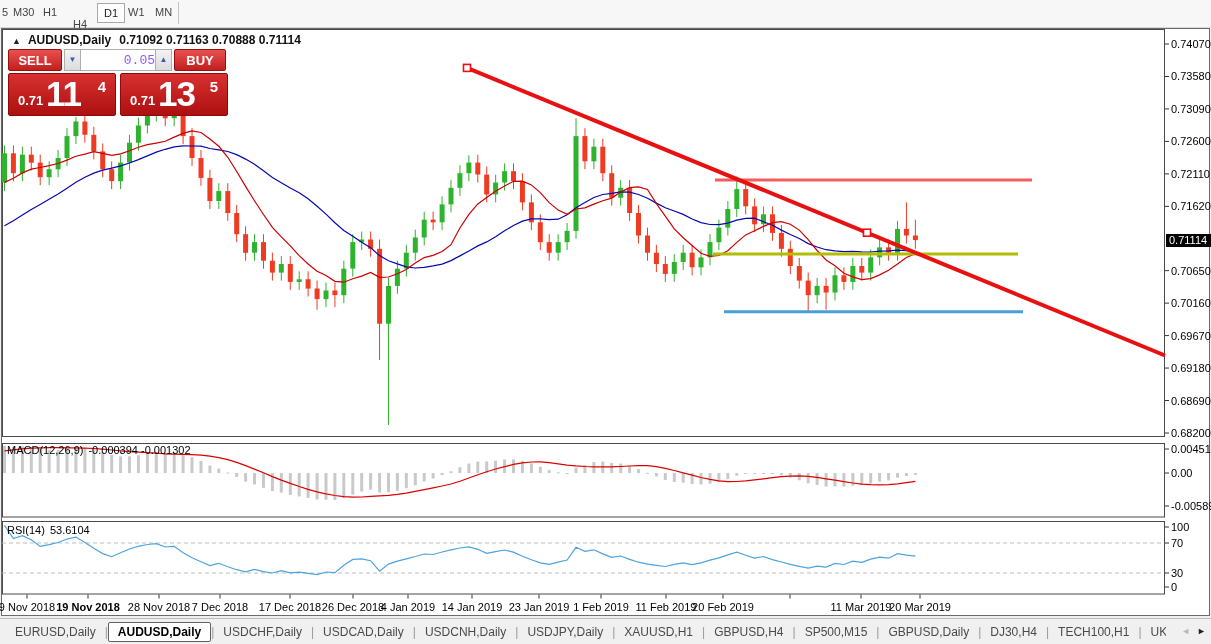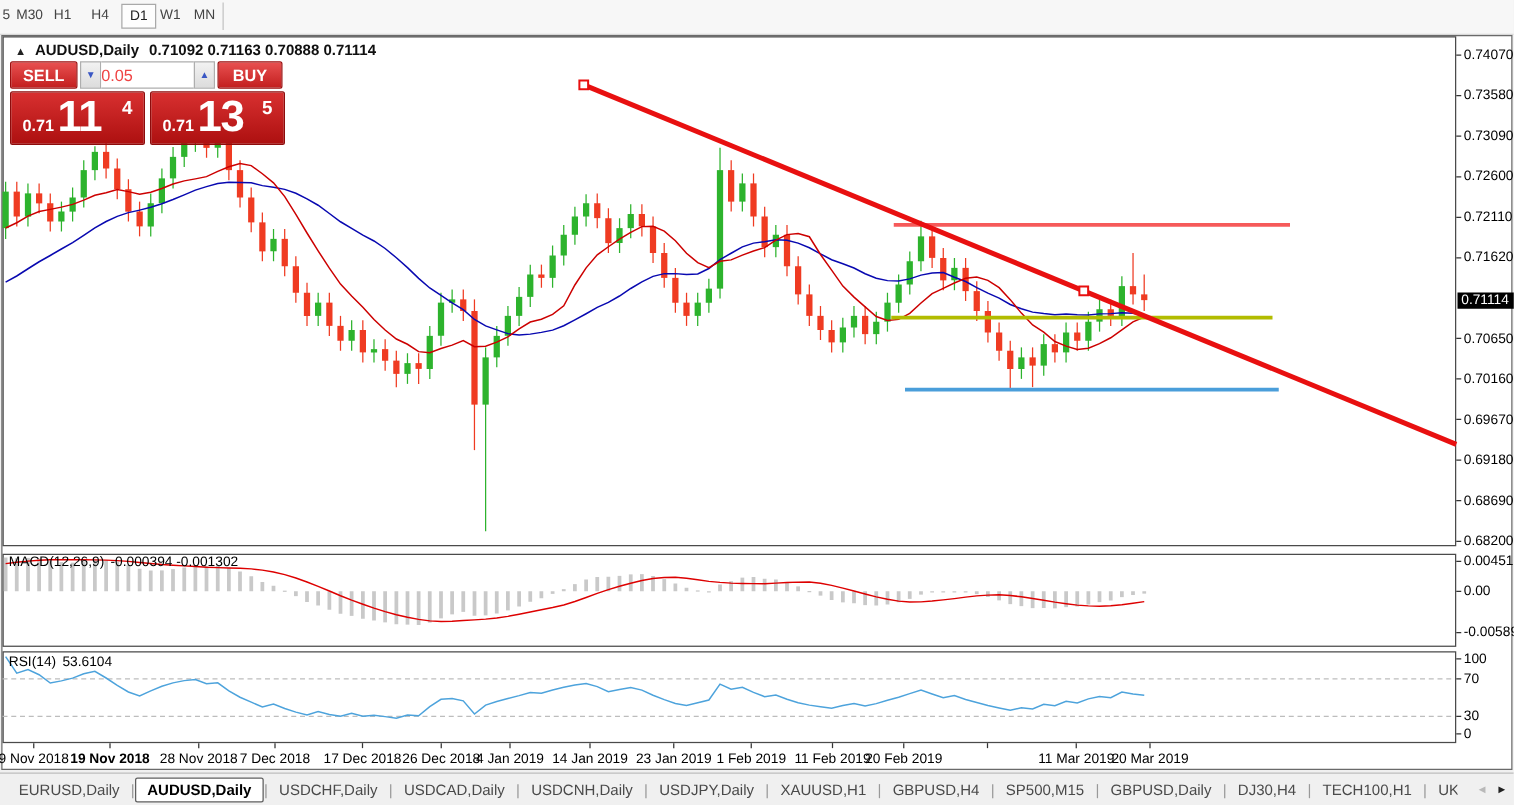--- a/index.html
+++ b/index.html
@@ -19,21 +19,21 @@
   
   #panel{position:absolute;top:49px;left:8px;width:220px}
   #row1{display:flex;height:22px}
   .hdrbtn{background:linear-gradient(#e85050,#c31f1f);color:#fff;font-size:13px;font-weight:bold;
           text-align:center;line-height:22px;border:1px solid #9c0d0d;border-radius:2px;cursor:pointer}
   #sellbtn{width:52px}
   #buybtn{width:50px}
   .spin{width:15px;background:linear-gradient(#f2f2f2,#dcdcdc);border:1px solid #aeaeae;color:#3a57c4;
         font-size:8px;text-align:center;line-height:20px;cursor:pointer}
   #lotfield{width:74px;background:#fff;border:1px solid #aeaeae;border-left:none;border-right:none;
-            font-size:13px;text-align:left;font-family:Liberation Sans, sans-serif;color:#ef4444;padding:0}
+            font-size:13px;text-align:right;font-family:Liberation Mono, monospace;color:#8b5cf6;padding:0}
   #row2{display:flex;margin-top:2px}
   .pricebox{width:106px;height:41px;background:linear-gradient(#d83030,#ad1010);border:1px solid #8d0b0b;
             color:#fff;position:relative;border-radius:2px;cursor:pointer}
   #buybox{margin-left:4px}
   .pfx{position:absolute;left:9px;bottom:7px;font-size:13px;font-weight:bold}
   .bigd{position:absolute;left:37px;top:0;font-size:35px;font-weight:bold;letter-spacing:-1px}
   .supd{position:absolute;right:9px;top:4px;font-size:15px;font-weight:bold}
   
   .axlab{position:absolute;left:0;font-size:11px;color:#000;white-space:nowrap}
   #price-axis,#macd-axis,#rsi-axis{position:absolute;left:1171px;top:0;width:40px;height:468px;pointer-events:none}
@@ -501,21 +501,21 @@
     <div class="datelab" style="left: 755px; margin-top: 44px;">1 Mar 2019</div>
     <div class="datelab" style="left: 826px;">11 Mar 2019</div>
     <div class="datelab" style="left: 885px;">20 Mar 2019</div>
   </div>
 
 <div id="toolbar">
     <div id="tfsep"></div>
     <span class="tf" style="left: 2px;">5</span>
     <span class="tf" style="left: 13px;">M30</span>
     <span class="tf" style="left: 43px;">H1</span>
-    <span class="tf" style="left: 73px;">H4</span>
+    <span class="tf" style="left: 73px; margin-top: 12px;">H4</span>
     <span class="tf active" style="left: 97px;">D1</span>
     <span class="tf" style="left: 128px;">W1</span>
     <span class="tf" style="left: 155px;">MN</span>
   </div>
 
 <div id="tabs">
   <span class="tab">EURUSD,Daily</span>
     <span class="tabsep">|</span>
     <span class="tab active">AUDUSD,Daily</span>
     <span class="tabsep">|</span>

